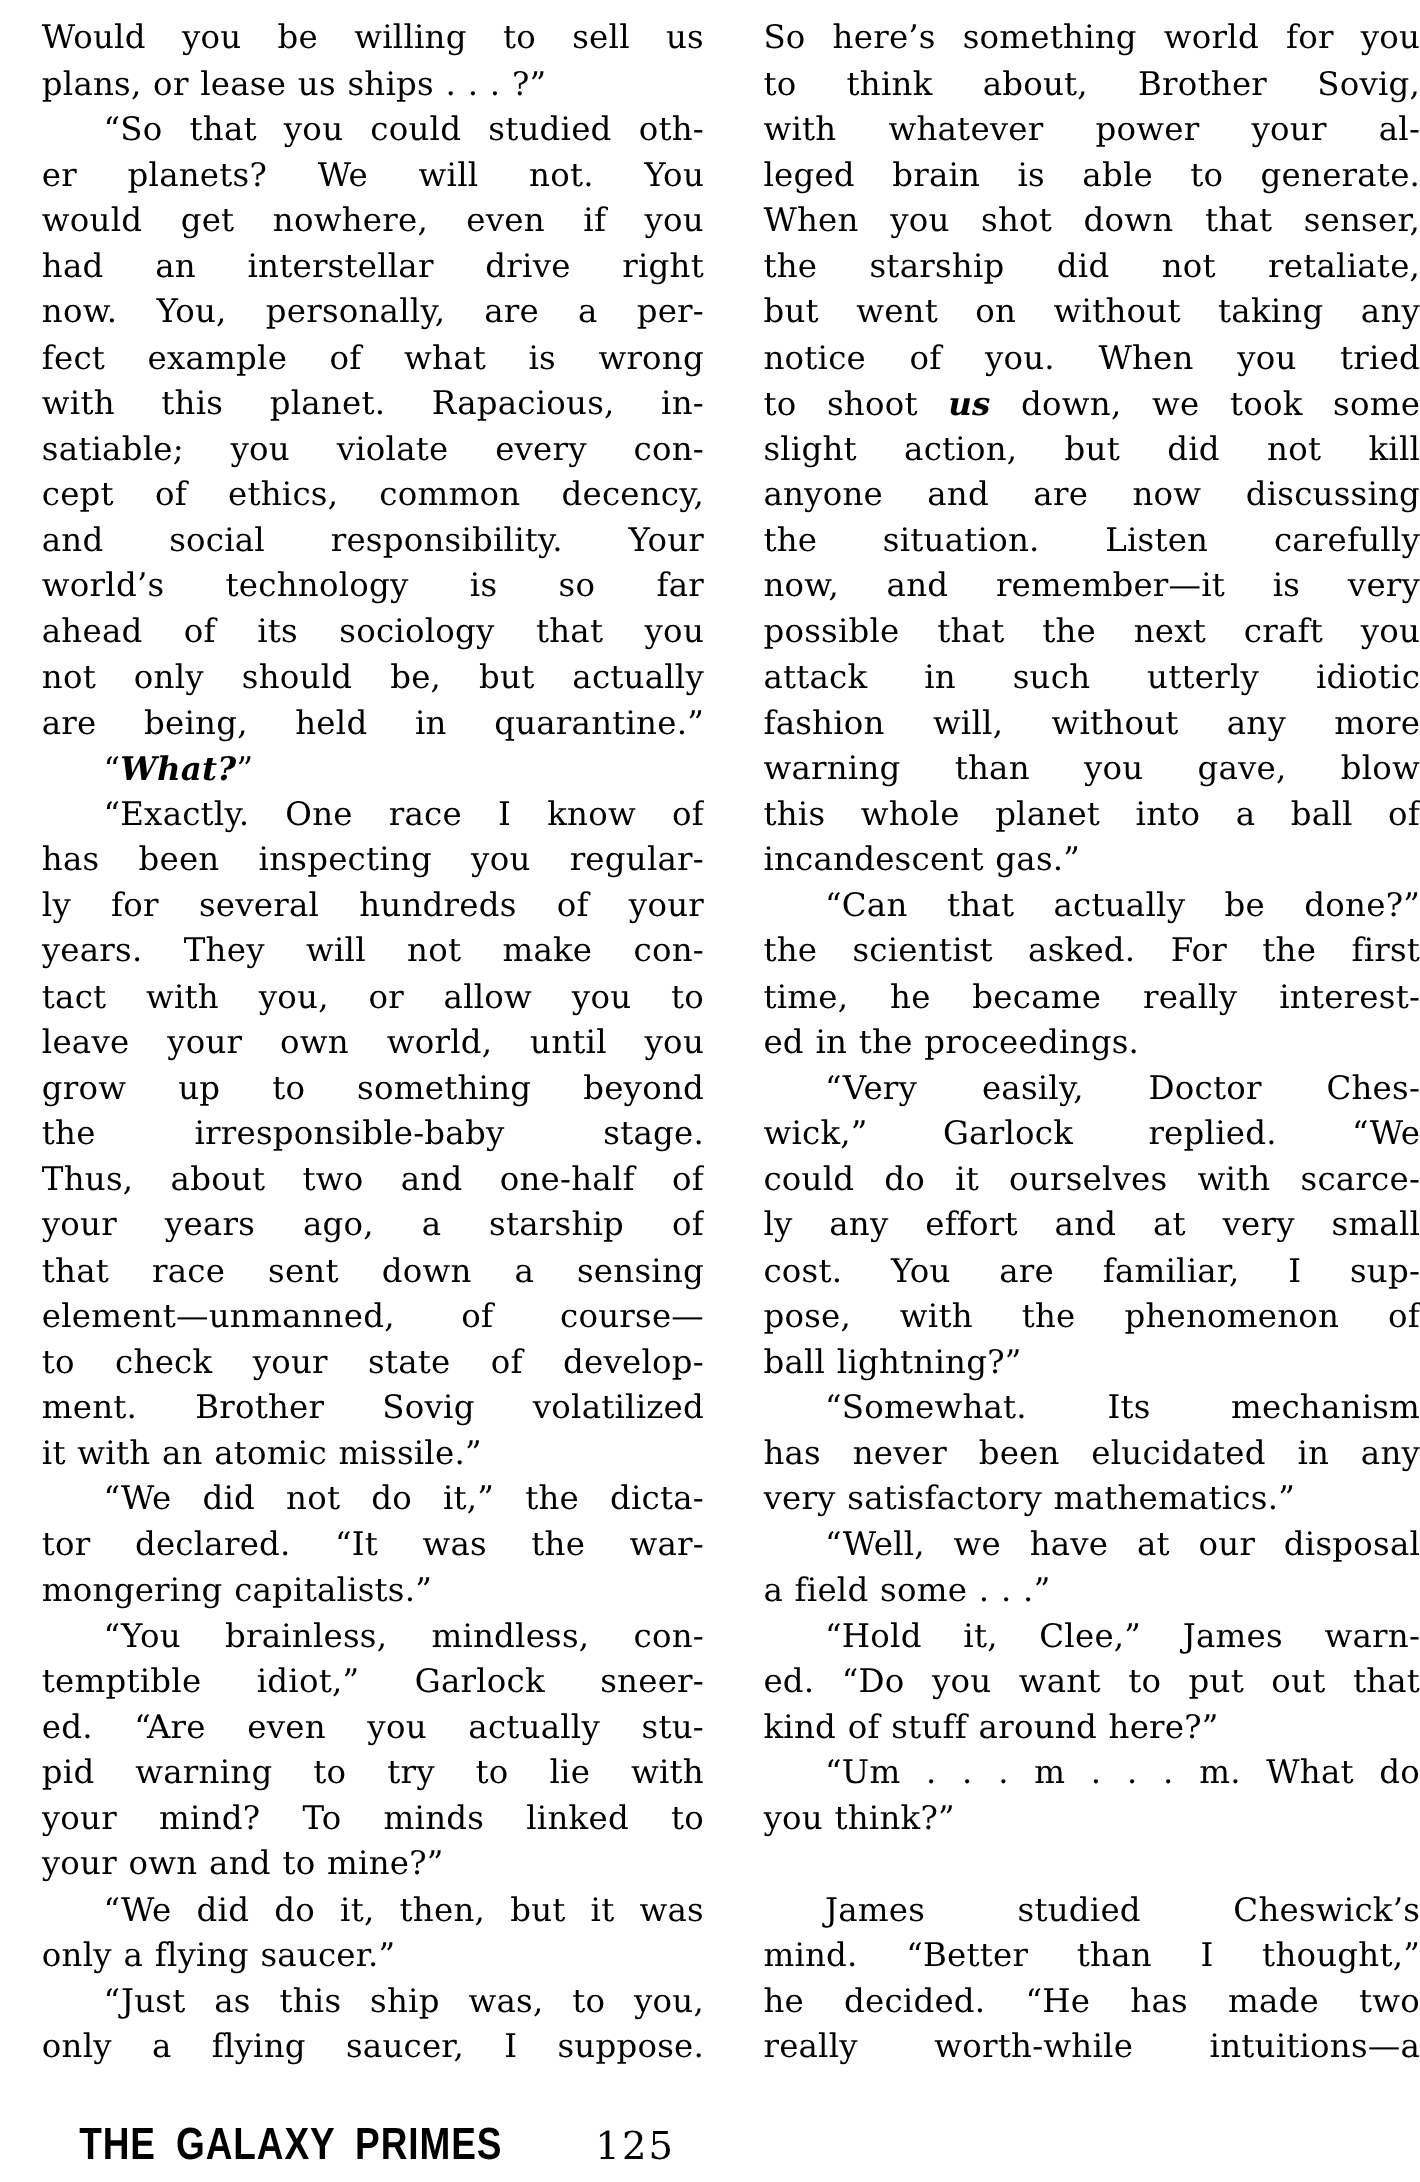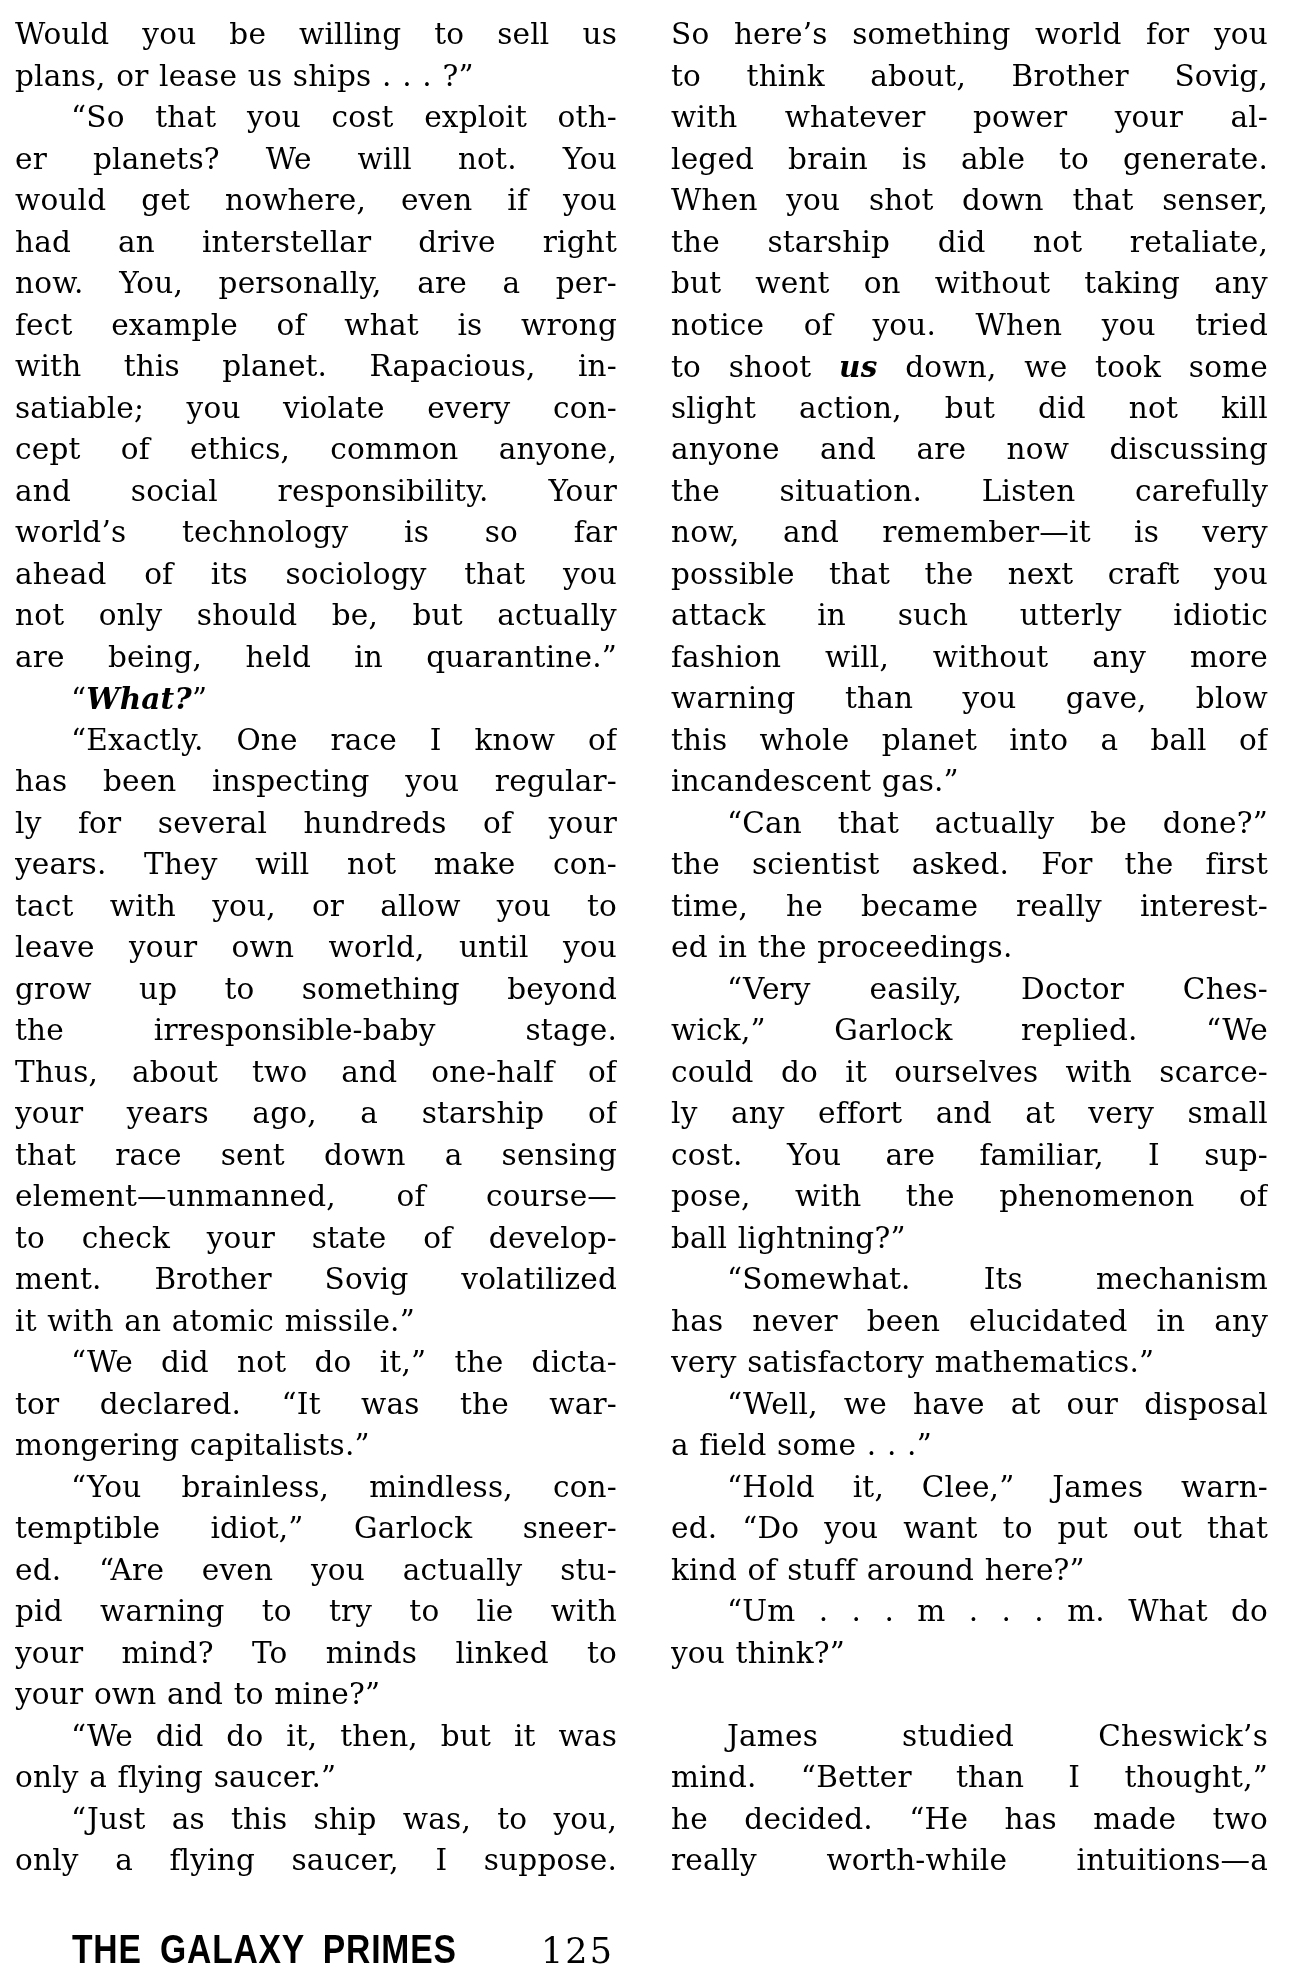--- a/index.html
+++ b/index.html
@@ -12,21 +12,21 @@
     background: #ffffff;
     color: #000000;
     font-family: "DejaVu Serif", serif;
     overflow: hidden;
   }
   .page {
     padding-top: 14px;
   }
   .columns {
     display: flex;
-    padding-left: 15px;
+    padding-left: 38px;
   }
   .col-left {
     width: 602px;
     margin-right: 54px;
   }
   .col-right {
     width: 597px;
   }
   .line {
     font-size: 29.5px;
@@ -77,29 +77,29 @@
   }
 </style>
 </head>
 <body>
 
 <div class="page">
   <div class="columns">
     <div class="col-left" id="col-left">
         <div class="line"><span>Would you be willing to sell us</span></div>
         <div class="line end"><span>plans, or lease us ships . . . ?”</span></div>
-        <div class="line ind"><span>“So that you cost exploit oth-</span></div>
+        <div class="line ind"><span>“So that you could studied oth-</span></div>
         <div class="line"><span>er planets? We will not. You</span></div>
         <div class="line"><span>would get nowhere, even if you</span></div>
         <div class="line"><span>had an interstellar drive right</span></div>
         <div class="line"><span>now. You, personally, are a per-</span></div>
         <div class="line"><span>fect example of what is wrong</span></div>
         <div class="line"><span>with this planet. Rapacious, in-</span></div>
         <div class="line"><span>satiable; you violate every con-</span></div>
-        <div class="line"><span>cept of ethics, common anyone,</span></div>
+        <div class="line"><span>cept of ethics, common decency,</span></div>
         <div class="line"><span>and social responsibility. Your</span></div>
         <div class="line"><span>world’s technology is so far</span></div>
         <div class="line"><span>ahead of its sociology that you</span></div>
         <div class="line"><span>not only should be, but actually</span></div>
         <div class="line"><span>are being, held in quarantine.”</span></div>
         <div class="line ind end"><span>“</span><span class="it">What?</span><span>”</span></div>
         <div class="line ind"><span>“Exactly. One race I know of</span></div>
         <div class="line"><span>has been inspecting you regular-</span></div>
         <div class="line"><span>ly for several hundreds of your</span></div>
         <div class="line"><span>years. They will not make con-</span></div>

